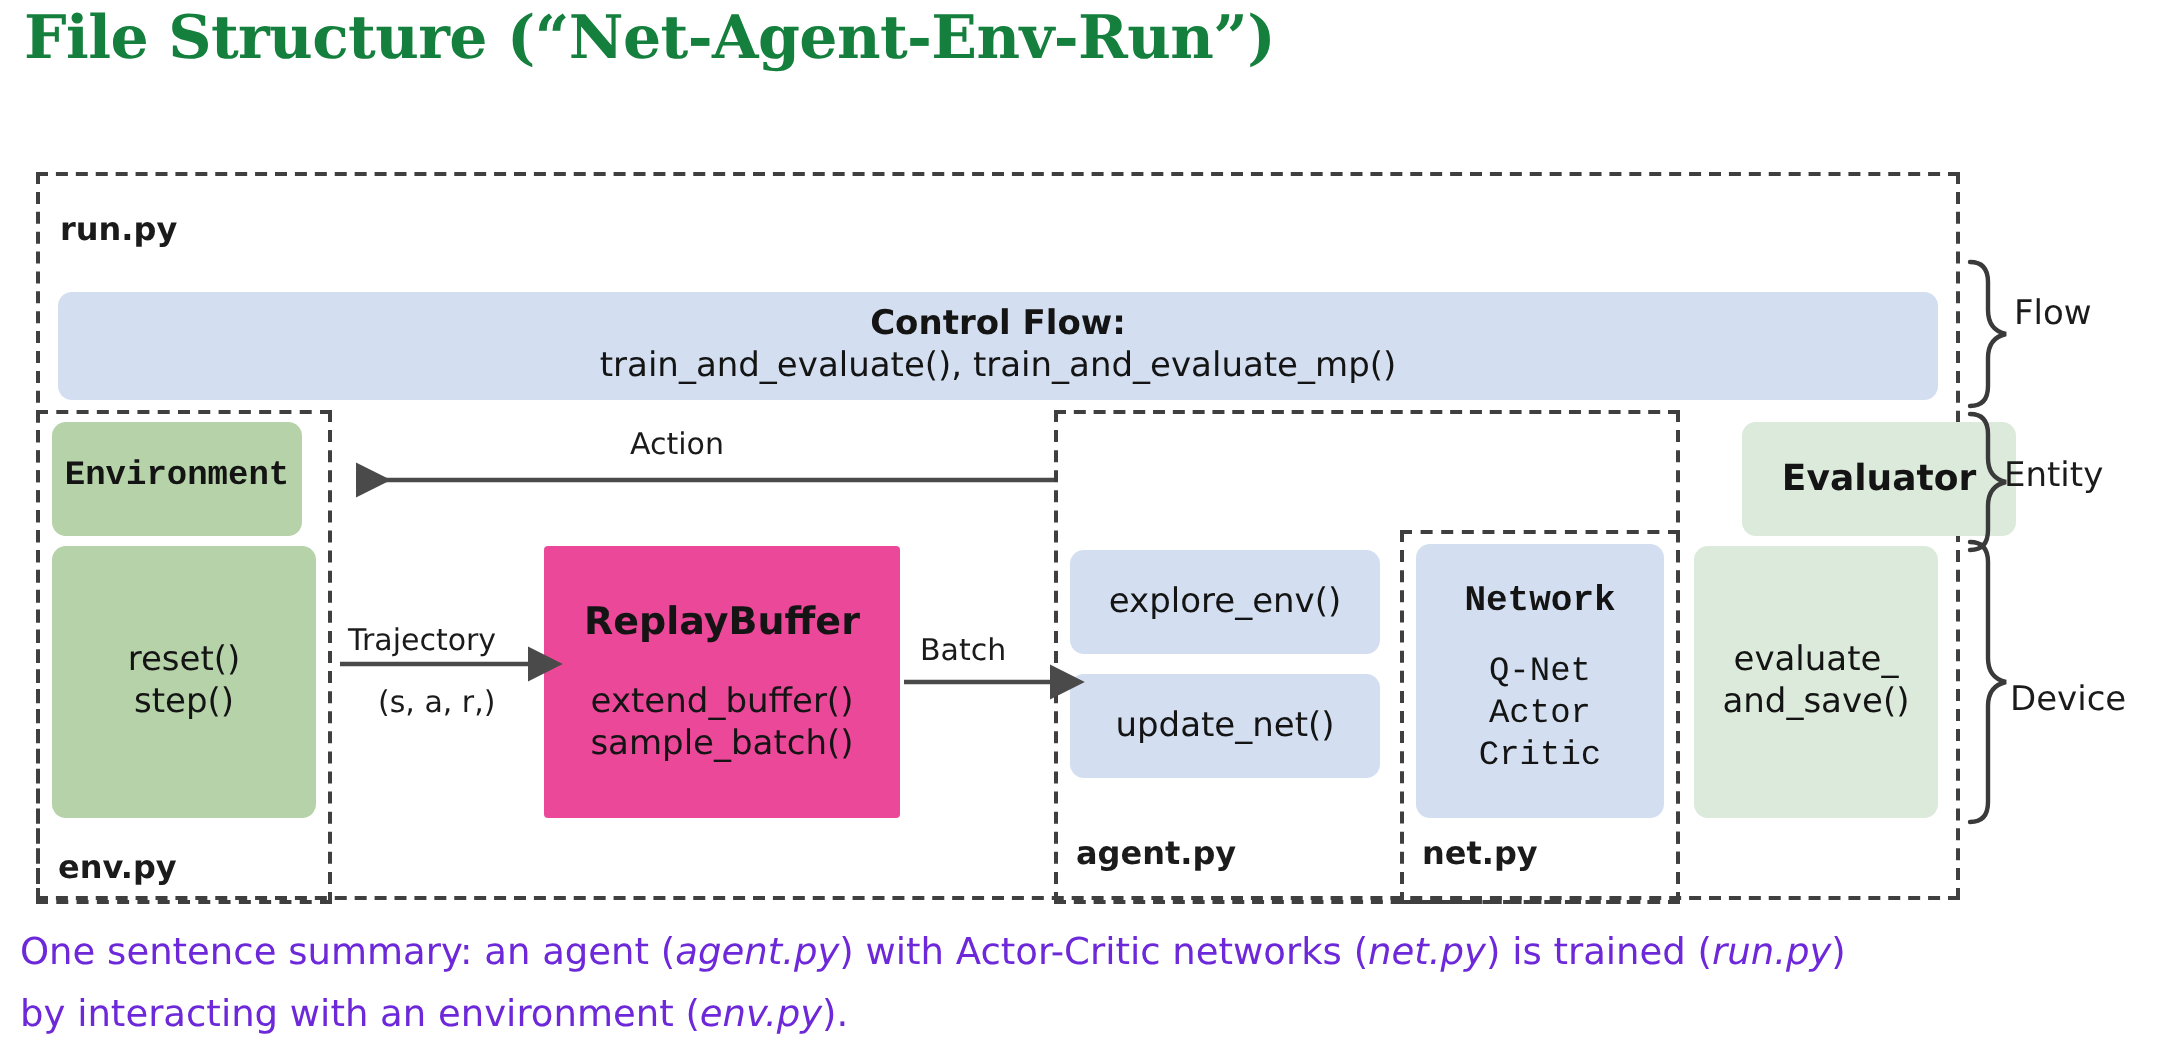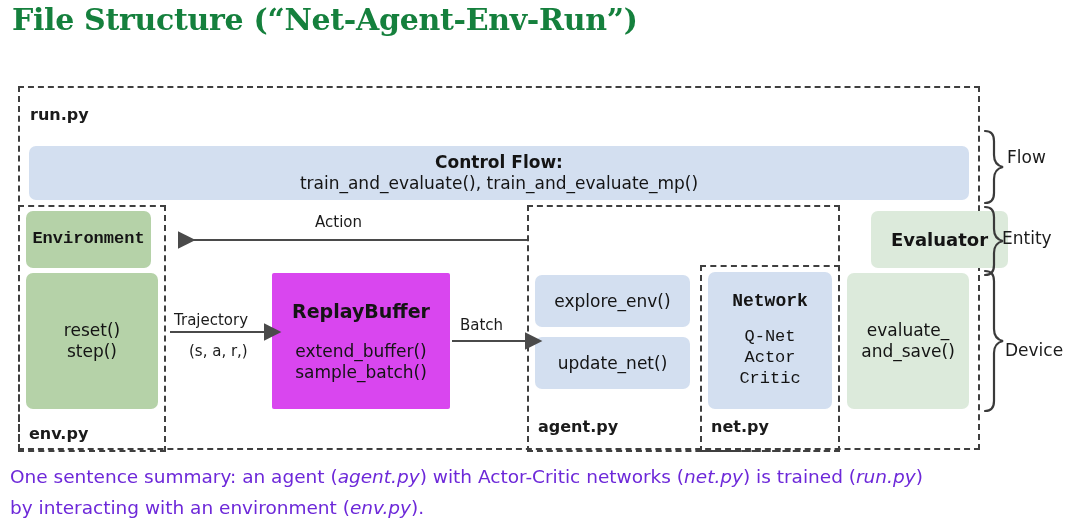--- a/index.html
+++ b/index.html
@@ -65,21 +65,21 @@
     align-items: center;
     justify-content: center;
     text-align: center;
     line-height: 1.22;
     font-size: 17px;
     color: #141414;
   }
   .blue   { background: #d3dff0; border-radius: 7px; }
   .green  { background: #b5d2a8; border-radius: 7px; }
   .pgreen { background: #dceadb; border-radius: 7px; }
-  .cream  { background: #d946ef; border-radius: 2px; }
+  .cream  { background: #ec4899; border-radius: 2px; }
   .bold   { font-weight: bold; }
 
   
   .arrlabel {
     position: absolute;
     font-size: 15px;
     color: #1b1b1b;
     text-align: center;
     white-space: nowrap;
   }

